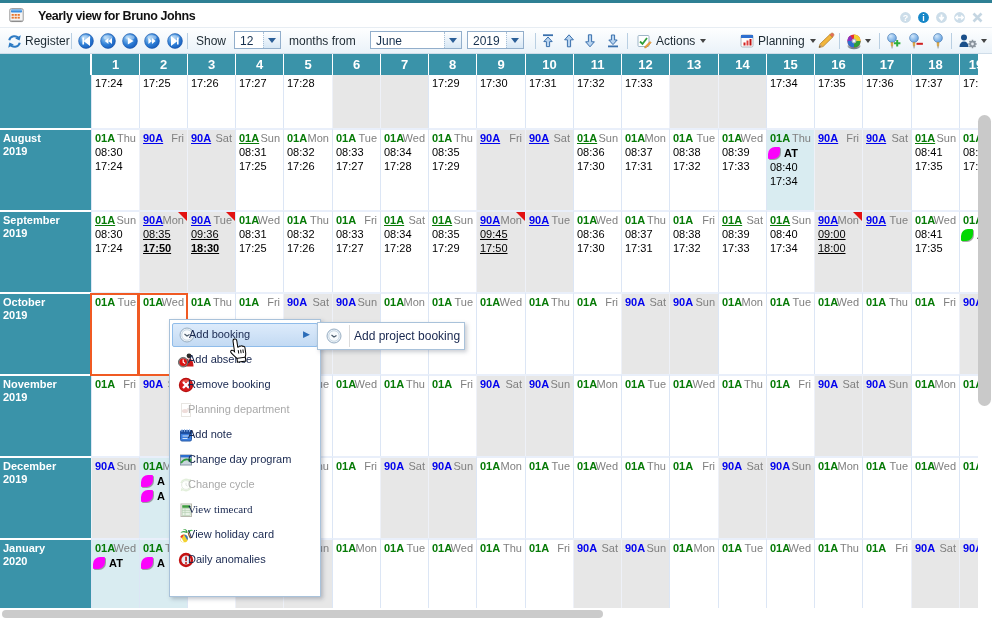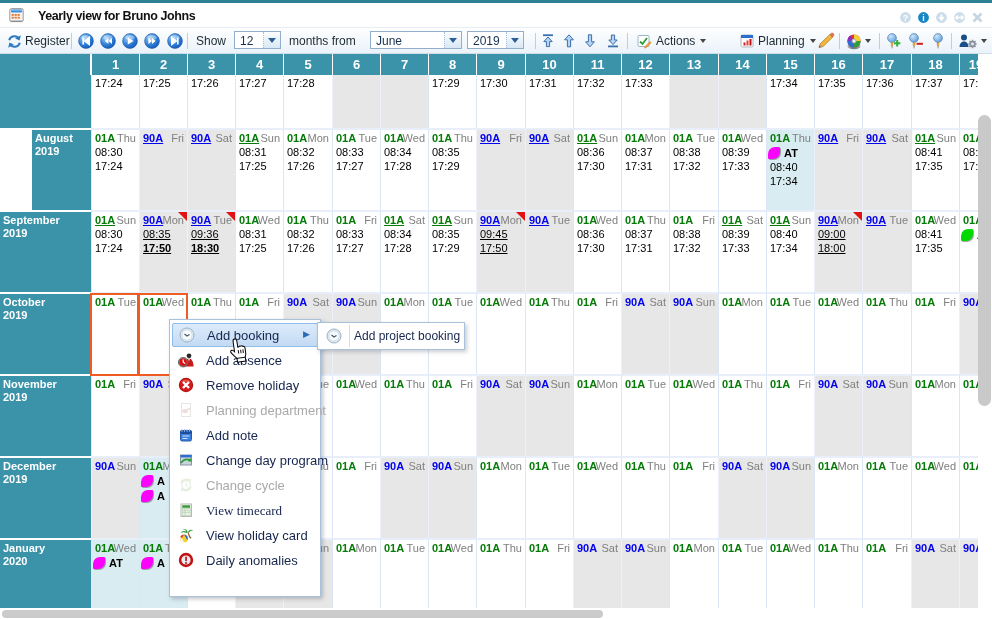--- a/index.html
+++ b/index.html
@@ -39,21 +39,21 @@
 .dm {background:#fb02fb;}
 .dg {background:#02d802;}
 .dt {margin-left:4px;color:#000;}
 .selcell {position:absolute;border:2px solid #f05a23;}
 #vsb {left:978px;top:115px;width:13px;height:291px;background:#c9c9c9;border-radius:7px;}
 #botstrip {left:0;top:608px;width:992px;height:11px;background:#fff;}
 #hsb {left:2px;top:610px;width:601px;height:8px;background:#cbcbcb;border-radius:4px;}
 #menu {left:169px;top:319px;width:152px;height:278px;background:#fff;border:1px solid #a9c2da;box-shadow:2px 2px 4px rgba(80,90,110,0.35);}
 .mi {position:absolute;left:2px;right:2px;height:25px;}
 .mi .mic {position:absolute;left:6px;top:4px;width:16px;height:16px;}
-.mi .mtx {position:absolute;left:34px;top:5px;font-size:13px;color:#17264e;white-space:nowrap;}
+.mi .mtx {position:absolute;left:16px;top:5px;font-size:11px;color:#17264e;white-space:nowrap;}
 .mi.dis .mtx {color:#a9a9a9;}
 .mi.dis .mic {opacity:0.65;filter:saturate(0.5) brightness(1.08);}
 .mi.hl {background:linear-gradient(#ddebfb,#c3daf3);border:1px solid #8fbcea;border-radius:2px;height:24px;}
 .mi.hl .mic {top:3px;} .mi.hl .mtx {top:4px;}
 .sub {position:absolute;right:7px;top:5px;font-size:9px;color:#2b6cb8;}
 #smenu {left:317px;top:322px;width:148px;height:28px;background:#fff;border:1px solid #a9c2da;box-shadow:2px 2px 4px rgba(80,90,110,0.3);}
 #smenu .gut {position:absolute;left:31px;top:2px;bottom:2px;width:1px;background:#dcdcdc;}
 #smenu .mic {position:absolute;left:8px;top:5px;}
 #smenu .mtx {position:absolute;left:36px;top:6px;font-size:12px;color:#17264e;white-space:nowrap;}
 #cursor {left:229px;top:337px;width:20px;height:27px;transform:rotate(-8deg);}
@@ -340,21 +340,21 @@
       <div class="hc" style="left:669px;width:49px;">13</div>
       <div class="hc" style="left:718px;width:48px;">14</div>
       <div class="hc" style="left:766px;width:48px;">15</div>
       <div class="hc" style="left:814px;width:48px;">16</div>
       <div class="hc" style="left:862px;width:49px;">17</div>
       <div class="hc" style="left:911px;width:48px;">18</div>
       <div class="hc" style="left:959px;width:33px;">19</div>
     </div>
 <div class="abs" style="left:90px;top:54px;width:1px;height:21px;background:#fff;"></div>
 <div class="mcol" style="top:75px;height:53px;"></div>
-    <div class="mcol" style="top:128px;height:82px;border-top:2px solid #fff;margin-left:32px;">
+    <div class="mcol" style="top:128px;height:82px;border-top:2px solid #fff;">
       <div class="mlbl">August<br>2019</div>
     </div>
     <div class="mcol" style="top:210px;height:82px;border-top:2px solid #fff;">
       <div class="mlbl">September<br>2019</div>
     </div>
     <div class="mcol" style="top:292px;height:82px;border-top:2px solid #fff;">
       <div class="mlbl">October<br>2019</div>
     </div>
     <div class="mcol" style="top:374px;height:82px;border-top:2px solid #fff;">
       <div class="mlbl">November<br>2019</div>
@@ -869,21 +869,21 @@
           </svg></span>
         <span class="mtx">Add absence</span>
       </div>
       <div class="mi " style="top:53px;">
         <span class="mic"><svg width="16" height="16" viewBox="0 0 16 16">
             <circle cx="8" cy="8" r="7.2" fill="#b40f0f"></circle>
             <circle cx="8" cy="8" r="6.2" fill="#d41a1a"></circle>
             <path d="M3 5 A6.2 6.2 0 0 1 13 5 Z" fill="#e86a5a" opacity="0.7"></path>
             <path d="M5 5 L11 11 M11 5 L5 11" stroke="#fff" stroke-width="2.4"></path>
           </svg></span>
-        <span class="mtx">Remove holiday</span>
+        <span class="mtx">Remove booking</span>
       </div>
       <div class="mi dis" style="top:78px;">
         <span class="mic"><svg width="16" height="16" viewBox="0 0 16 16">
             <rect x="3.5" y="1.5" width="9" height="13" fill="#f2efe9" stroke="#cfc9bd"></rect>
             <ellipse cx="7" cy="9" rx="3" ry="2" fill="#e9b8b0"></ellipse>
             <rect x="9" y="6" width="3" height="2.5" fill="#dfc9c2"></rect>
           </svg></span>
         <span class="mtx">Planning department</span>
       </div>
       <div class="mi " style="top:103px;">

